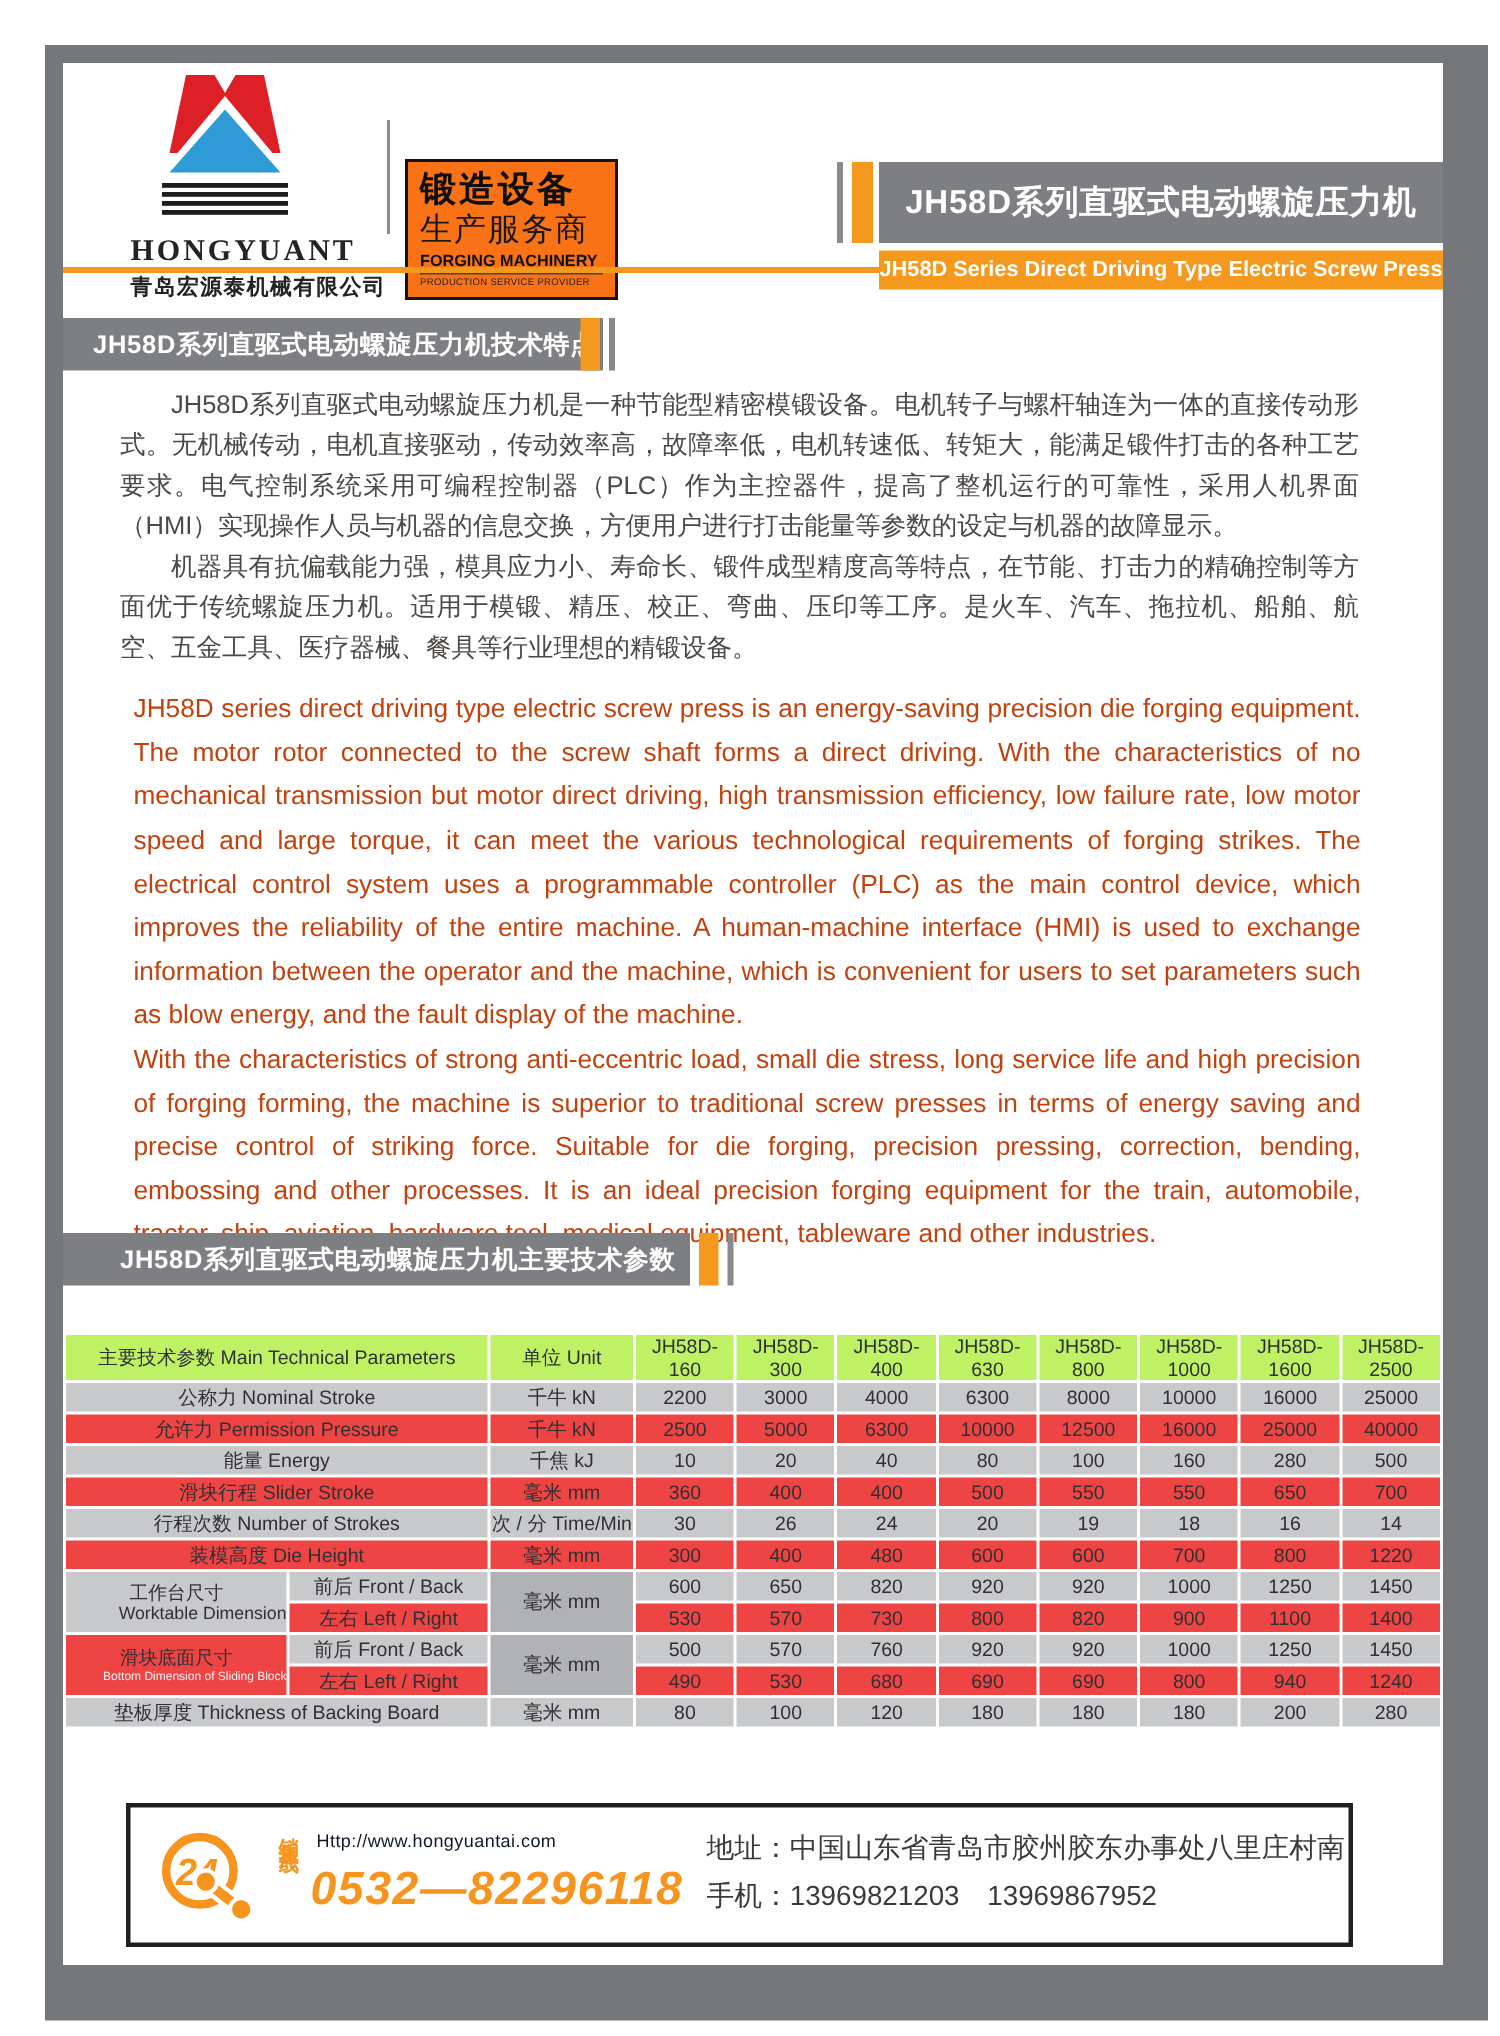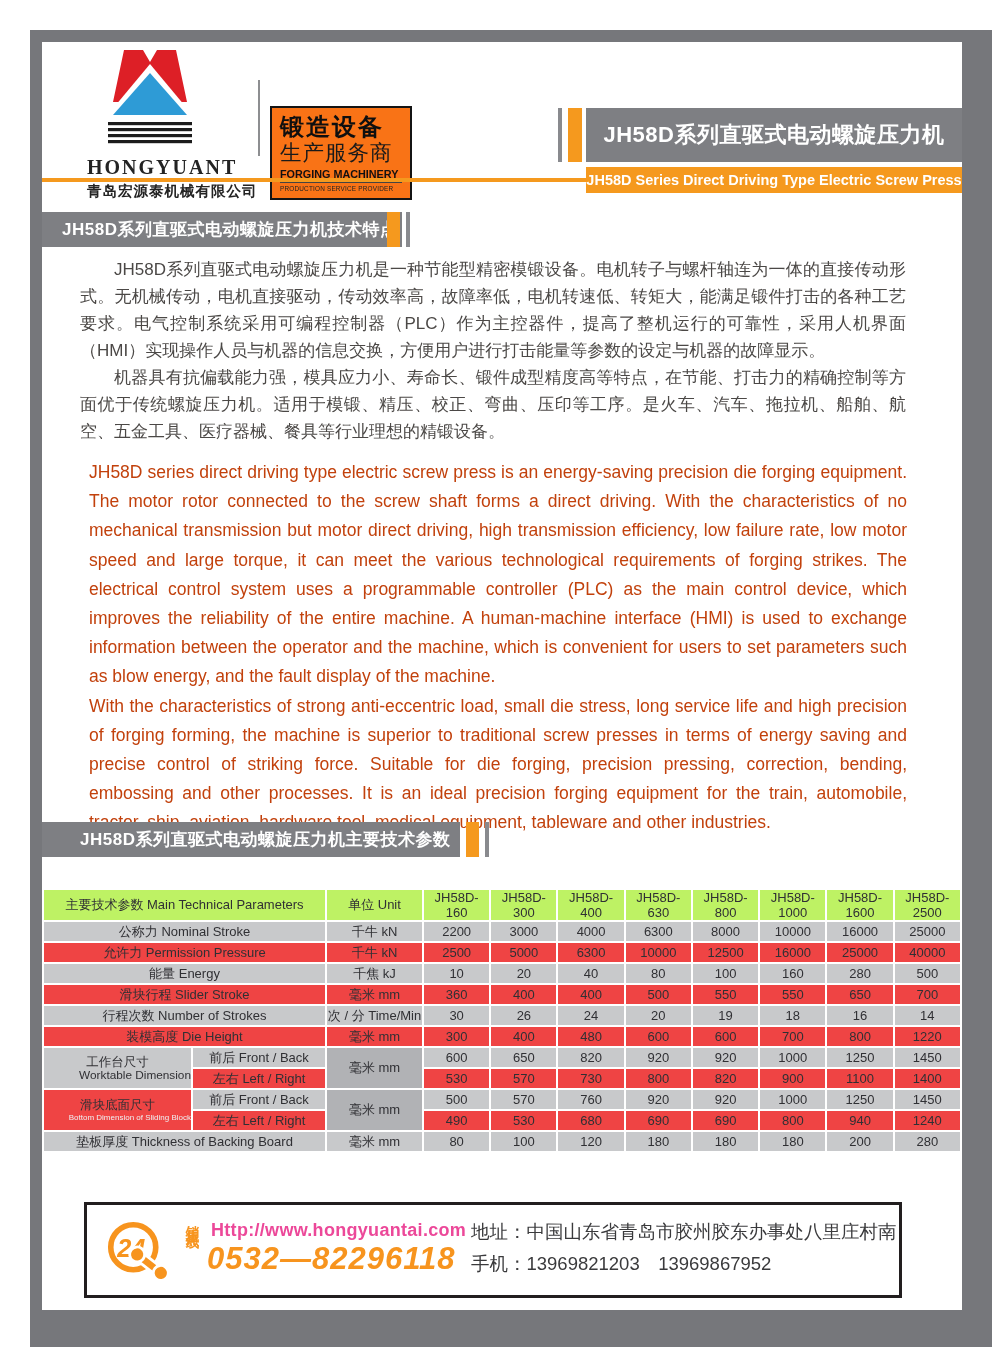--- a/index.html
+++ b/index.html
@@ -62,21 +62,21 @@
   .g-cn{font-size:12.5px;line-height:14px;}
   .g-en{font-size:11.8px;line-height:13px;white-space:nowrap;text-align:right;}
   .g-en.tiny{font-size:8px;color:#EFEFF1;line-height:11px;}
   td.m-head{font-size:11.5px;}
 
   
   .footer-box{position:absolute;left:42px;top:1160px;width:812px;height:90px;border:3px solid #221E1F;background:#fff;}
   .phone-icon{position:absolute;left:20px;top:14px;width:60px;height:62px;overflow:visible;}
   .hotline{position:absolute;left:96px;top:10px;height:72px;writing-mode:vertical-rl;font-size:13.5px;font-weight:bold;
     color:var(--orange_deep,#F7941E);letter-spacing:3px;}
-  .site{position:absolute;left:124px;top:15px;font-size:18px;font-weight:bold;color:#ec4899;letter-spacing:.3px;}
+  .site{position:absolute;left:124px;top:15px;font-size:12px;font-weight:normal;color:#0f172a;letter-spacing:.3px;}
   .hot-number{position:absolute;left:120px;top:36px;font-size:31px;font-weight:bold;font-style:italic;
     color:var(--orange_deep,#F7941E);letter-spacing:1px;white-space:nowrap;}
   .contact{position:absolute;left:384px;top:11px;font-size:18.5px;color:#3A3A3C;line-height:32px;white-space:nowrap;}
 </style>
 </head>
 <body>
 
 <div class="frame"></div>
 
 <div class="page">

